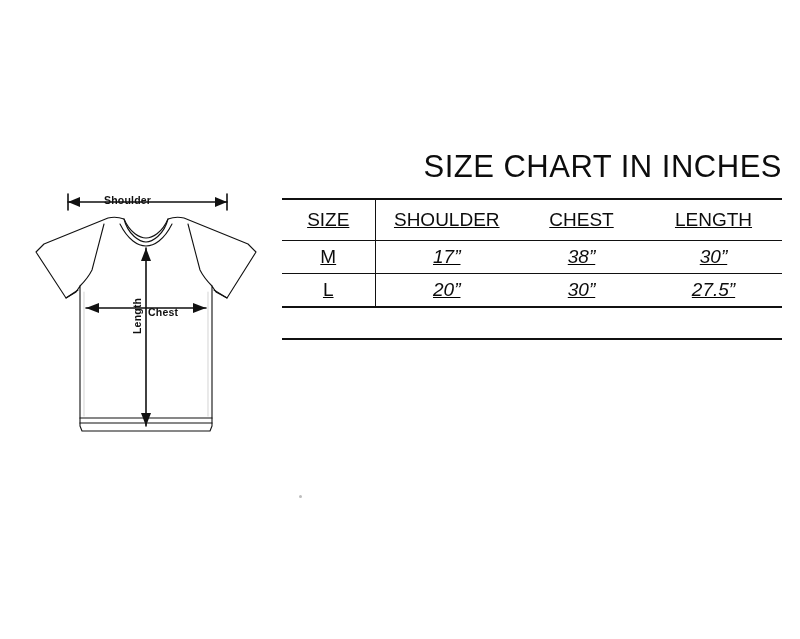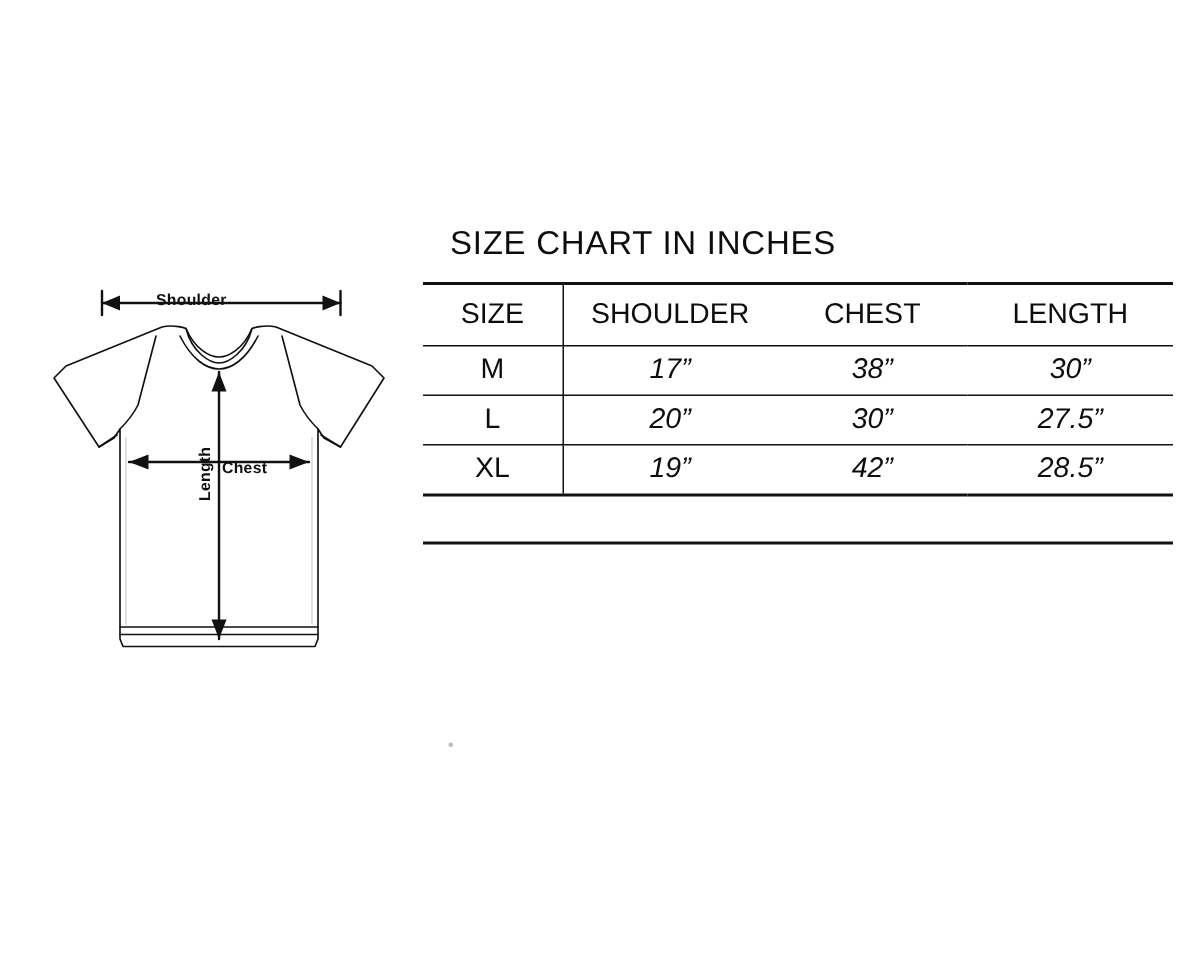--- a/index.html
+++ b/index.html
@@ -55,34 +55,35 @@
   
   #chart-block {
     position: absolute;
     left: 282px;
     top: 150px;
     width: 500px;
   }
 
   #chart-title {
     font-family: "Liberation Sans", sans-serif;
-    font-size: 22px;
+    font-size: 31px;
     font-weight: normal;
     letter-spacing: 0.5px;
     color: #0d0d0d;
-    text-align: left;
+    text-align: right;
     padding-left: 18px;
     margin: 0 0 14px 0;
     line-height: 1.1;
   }
 
   table#size-chart-table {
     border-collapse: collapse;
     width: 500px;
     table-layout: fixed;
+    text-decoration: underline;
   }
   table#size-chart-table td,
   table#size-chart-table th {
     padding: 0;
     margin: 0;
     text-align: center;
     vertical-align: middle;
     font-family: "Liberation Sans", sans-serif;
     color: #0d0d0d;
   }
@@ -214,26 +215,20 @@
           <td class="val-cell">17”</td>
           <td class="val-cell">38”</td>
           <td class="val-cell">30”</td>
         </tr>
         <tr class="data-row">
           <td class="size-cell">L</td>
           <td class="val-cell">20”</td>
           <td class="val-cell">30”</td>
           <td class="val-cell">27.5”</td>
         </tr>
-        <tr class="data-row">
-          <td class="size-cell">XL</td>
-          <td class="val-cell">19”</td>
-          <td class="val-cell">42”</td>
-          <td class="val-cell">28.5”</td>
-        </tr>
       </tbody>
     </table>
 
     <div id="bottom-rule"></div>
   </div>
 
   <div id="speck"></div>
 </div>
 
 </body></html>

